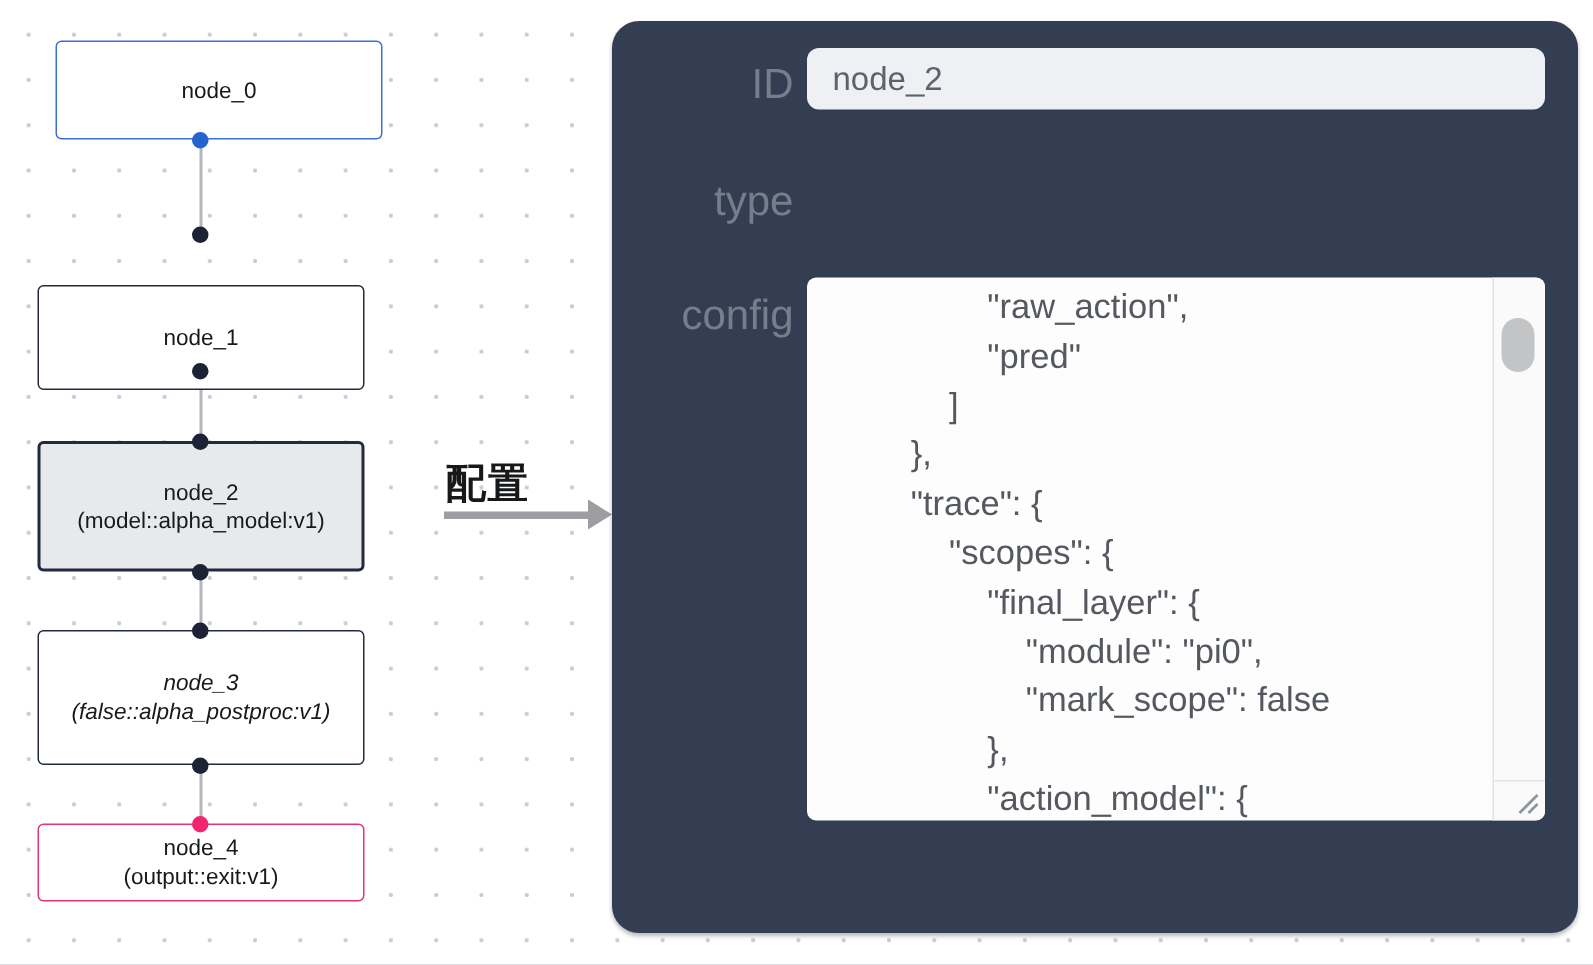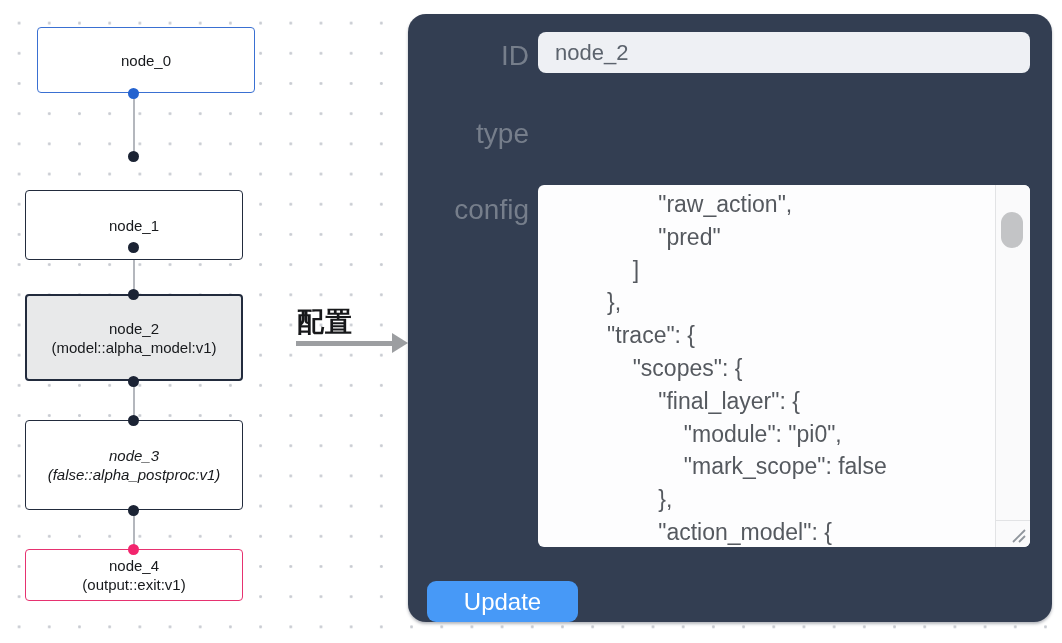--- a/index.html
+++ b/index.html
@@ -168,16 +168,15 @@
         <div class="scroll-thumb"></div>
       </div>
       <div class="resize-cell">
         <svg width="20" height="20" viewBox="0 0 20 20">
           <line x1="6" y1="18" x2="18" y2="6" stroke="#8f959c" stroke-width="1.8"></line>
           <line x1="12" y1="18" x2="18" y2="12" stroke="#8f959c" stroke-width="1.8"></line>
         </svg>
       </div>
     </div>
 
-    <button class="update-btn">Update</button>
   </div>
 
 </div>
 
 </body></html>

